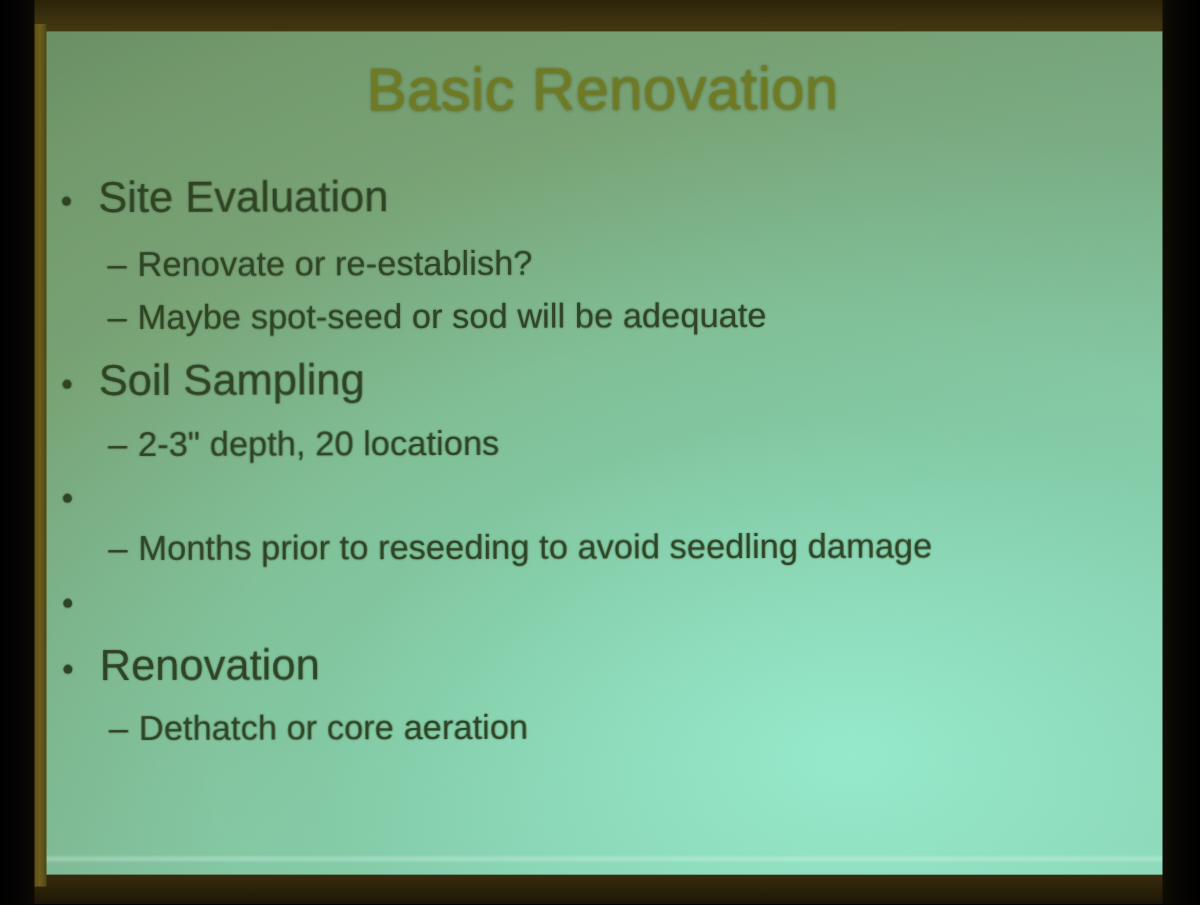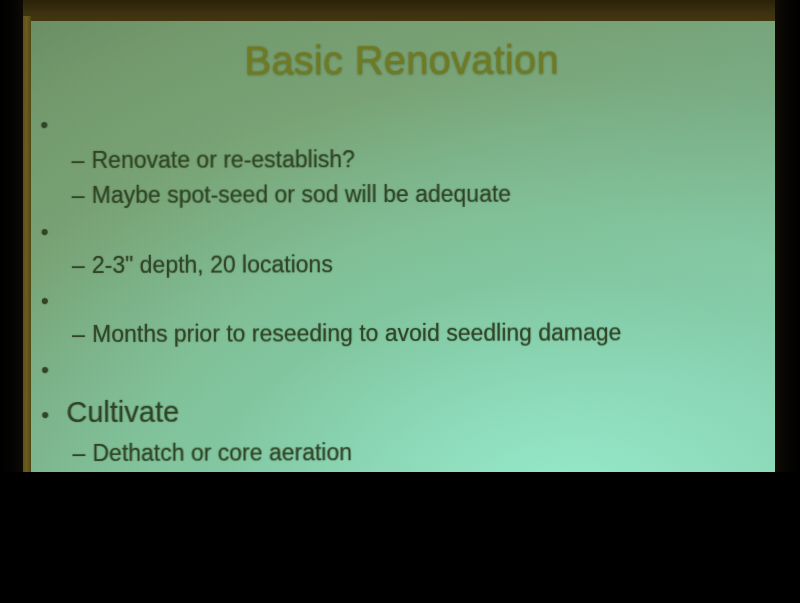--- a/index.html
+++ b/index.html
@@ -4,21 +4,21 @@
 <title>Basic Renovation slide photo</title>
 <style>
   html,body{margin:0;padding:0;background:#000;}
   body{
     width:800px;height:603px;overflow:hidden;
     font-family:"Liberation Sans","DejaVu Sans",sans-serif;
   }
 
   
   #photo{
-    position:relative;width:800px;height:472px;overflow:hidden;
+    position:relative;width:800px;height:603px;overflow:hidden;
     background:#070603;
   }
   
   .band-top{
     position:absolute;left:0;top:0;width:800px;height:23px;
     background:linear-gradient(180deg,#2b2207 0%,#3c3110 55%,#45390f 100%);
   }
   
   .band-bottom{
     position:absolute;left:0;bottom:0;width:800px;height:22px;
@@ -153,34 +153,36 @@
     <div class="scanline"></div>
 
     <div id="slide">
 
       <div class="slide-title">Basic Renovation</div>
 
       <div class="body-list">
 
         <div class="row lvl1 r0">
           <span class="mk">•</span>
+          <span class="txt">Site Evaluation</span>
         </div>
 
         <div class="row lvl2 r1">
           <span class="mk">–</span>
           <span class="txt">Renovate or re-establish?</span>
         </div>
 
         <div class="row lvl2 r2">
           <span class="mk">–</span>
           <span class="txt">Maybe spot-seed or sod will be adequate</span>
         </div>
 
         <div class="row lvl1 r3">
           <span class="mk">•</span>
+          <span class="txt">Soil Sampling</span>
         </div>
 
         <div class="row lvl2 r4">
           <span class="mk">–</span>
           <span class="txt">2-3" depth, 20 locations</span>
         </div>
 
         <div class="row lvl1 r5">
           <span class="mk">•</span>
         </div>
@@ -189,21 +191,21 @@
           <span class="mk">–</span>
           <span class="txt">Months prior to reseeding to avoid seedling damage</span>
         </div>
 
         <div class="row lvl1 r7">
           <span class="mk">•</span>
         </div>
 
         <div class="row lvl1 r8">
           <span class="mk">•</span>
-          <span class="txt">Cultivate</span>
+          <span class="txt">Renovation</span>
         </div>
 
         <div class="row lvl2 r9">
           <span class="mk">–</span>
           <span class="txt">Dethatch or core aeration</span>
         </div>
 
       </div>
     </div>
   </div>

